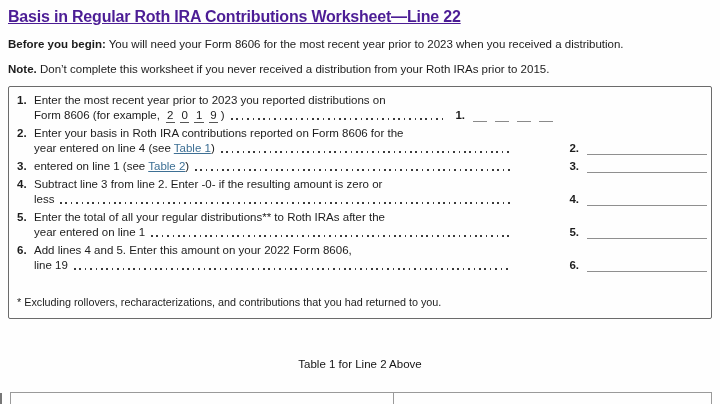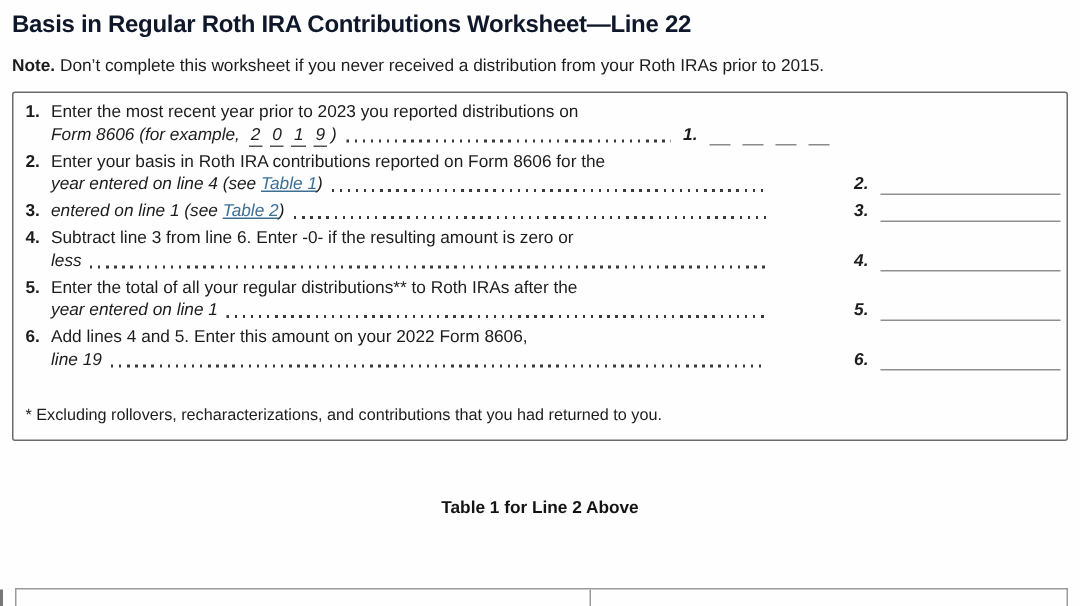--- a/index.html
+++ b/index.html
@@ -7,38 +7,38 @@
   body {
     width: 720px; height: 404px; overflow: hidden;
     background: #fefefe;
     font-family: "Liberation Sans", sans-serif;
     color: #1c1c1c;
   }
   #page { position: relative; width: 720px; height: 404px; padding: 6px 8px 0 8px; }
 
   .title {
     font-size: 16px; font-weight: bold; letter-spacing: -0.2px;
-    margin: 2px 0 0 0; color: #0f172a;
+    margin: 2px 0 0 0; color: #4c1d95; text-decoration: underline;
   }
   .intro { font-size: 11.5px; line-height: 14px; margin: 11px 0 0 0; }
   .intro b { font-weight: bold; }
   .note  { font-size: 11.5px; line-height: 14px; margin: 11px 0 0 0; }
 
   .ws-box {
     margin-top: 10px;
     border: 1px solid #6b6b6b; border-radius: 2px;
     padding: 5px 4px 7px 8px;
     background: #fefefe;
   }
   .ws-item { display: flex; margin-top: 3px; font-size: 11.5px; line-height: 15px; }
   .ws-item:first-child { margin-top: 1px; }
   .ws-num { width: 17px; flex: 0 0 17px; font-weight: bold; }
   .ws-body { flex: 1; min-width: 0; }
   .ws-line1 { white-space: nowrap; }
-  .ws-line2 { display: flex; align-items: flex-start; white-space: pre; font-style: italic; }
+  .ws-line2 { display: flex; align-items: flex-start; white-space: pre; }
   .l2text { flex: 0 0 auto; }
   .tlink { color: #3d6f94; text-decoration: underline; cursor: pointer; }
   .leader {
     flex: 1 1 auto; height: 2px; align-self: flex-end; margin: 0 58px 3px 6px;
     background-image: repeating-linear-gradient(to right, #3a3a3a 0px, #3a3a3a 1.6px, transparent 1.6px, transparent 5.4px);
   }
   .leader.short { margin-right: 8px; }
   .entry-num { font-weight: bold; flex: 0 0 auto; margin-right: 8px; }
   .entry-field {
     flex: 0 0 120px; width: 120px; height: 3px; align-self: flex-end;
@@ -49,38 +49,39 @@
     width: 14px; height: 3px; border-bottom: 1.5px solid #8a8a8a; margin-right: 8px;
   }
   .year-spacer { flex: 0 0 146px; }
   .ex-digit {
     display: inline-block; border-bottom: 1.2px solid #555;
     padding: 0 1.5px; margin: 0 2.5px; line-height: 13px;
   }
   .footnotes { margin-top: 22px; font-size: 10.8px; line-height: 15.5px; }
 
   .table-heading {
-    text-align: center; font-weight: bold; font-size: 11.5px;
+    text-align: center; font-weight: normal; font-size: 11.5px;
     margin-top: 39px; color: #141414;
   }
   .bottom-table {
     position: absolute; left: 10px; top: 392px; width: 702px; height: 12px;
     border: 1px solid #9a9a9a; border-bottom: none; display: flex;
   }
   .bt-cell-left  { width: 383px; border-right: 1px solid #9a9a9a; }
   .bt-cell-right { flex: 1; }
   .edge-tick { position: absolute; left: 0; top: 393px; width: 2px; height: 11px; background: #777; }
 </style>
 </head>
 <body>
 
 <div id="page">
 
   <h1 class="title">Basis in Regular Roth IRA Contributions Worksheet—Line 22</h1>
 
+  <p class="intro"><b>Before you begin:</b><span> You will need your Form 8606 for the most recent year prior to 2023 when you received a distribution.</span></p>
 
   <p class="note"><b>Note.</b><span>  Don’t complete this worksheet if you never received a distribution from your Roth IRAs prior to 2015.</span></p>
 
   <div class="ws-box">
 
     <div class="ws-item">
       <div class="ws-num">1.</div>
       <div class="ws-body">
         <div class="ws-line1">Enter the most recent year prior to 2023 you reported distributions on</div>
         <div class="ws-line2">
@@ -119,21 +120,21 @@
           <span class="leader"></span>
           <span class="entry-num">3.</span>
           <span class="entry-field"></span>
         </div>
       </div>
     </div>
 
     <div class="ws-item">
       <div class="ws-num">4.</div>
       <div class="ws-body">
-        <div class="ws-line1">Subtract line 3 from line 6. Enter -0- if the resulting amount is zero or</div>
+        <div class="ws-line1">Subtract line 3 from line 2. Enter -0- if the resulting amount is zero or</div>
         <div class="ws-line2">
           <span class="l2text"><span>less</span></span>
           <span class="leader"></span>
           <span class="entry-num">4.</span>
           <span class="entry-field"></span>
         </div>
       </div>
     </div>
 
     <div class="ws-item">

